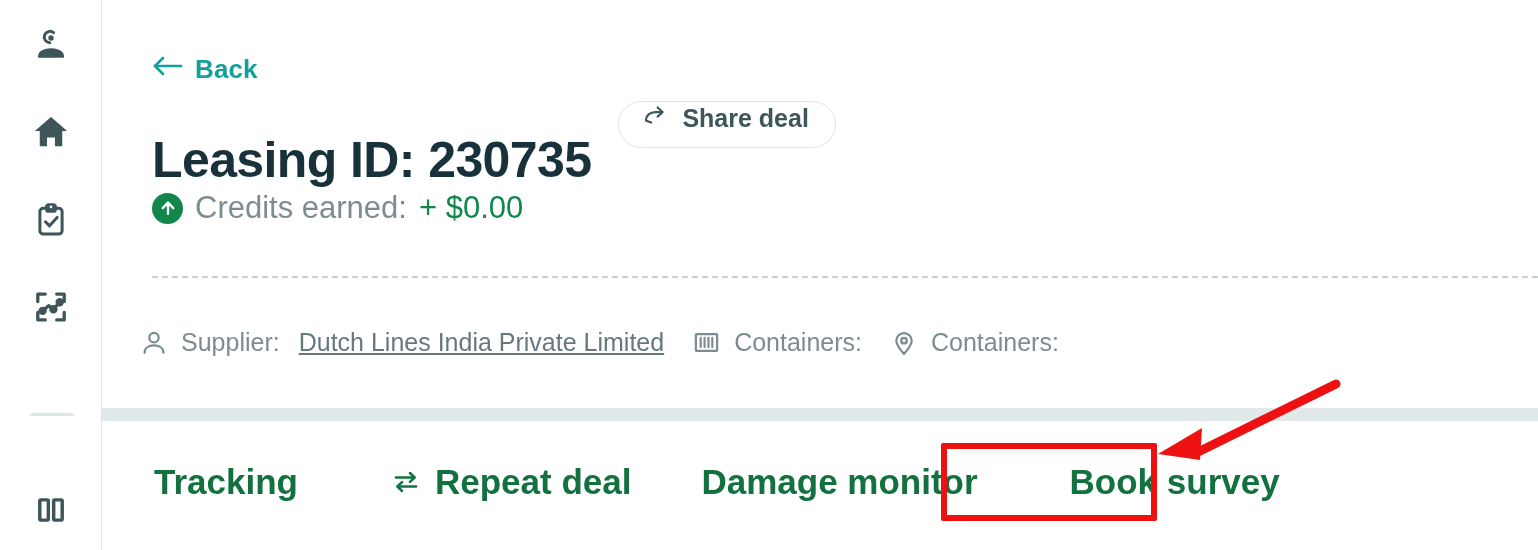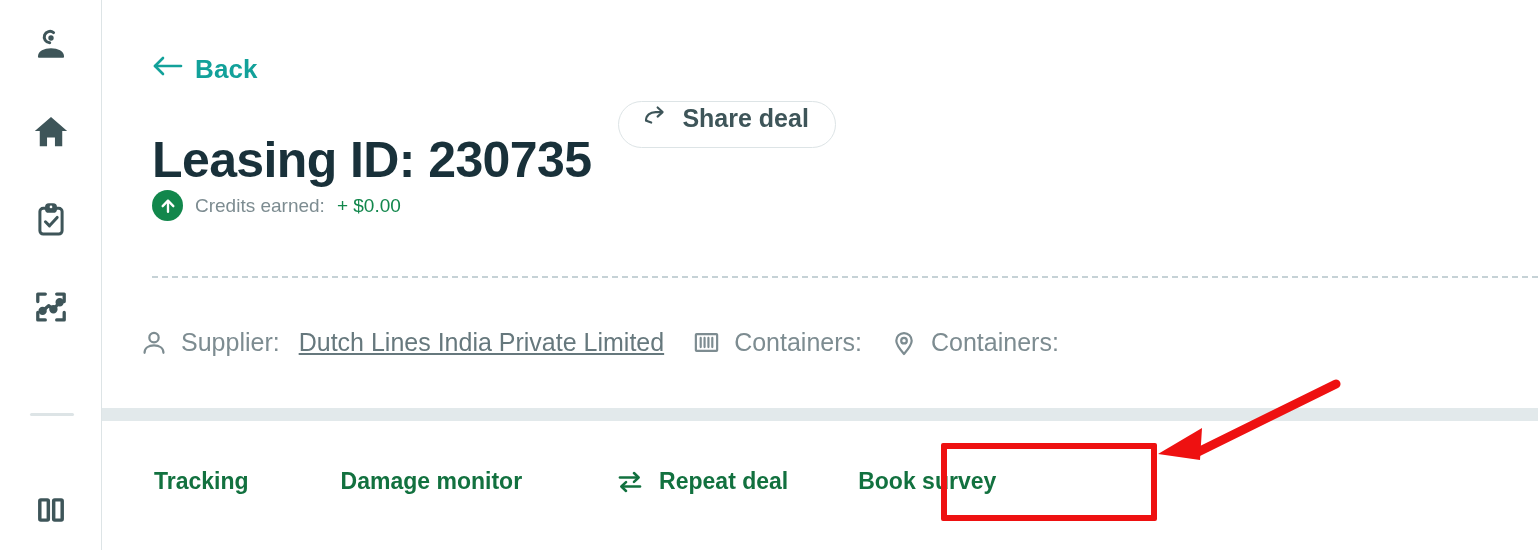--- a/index.html
+++ b/index.html
@@ -95,21 +95,21 @@
     font-size: 25px;
     font-weight: 700;
     cursor: pointer;
     white-space: nowrap;
   }
 
   .credits-row {
     position: absolute;
     left: 50px; top: 190px;
     display: flex; align-items: center; gap: 12px;
-    font-size: 19px;
+    font-size: 31px;
     white-space: nowrap;
   }
   .credit-badge {
     width: 31px; height: 31px;
     border-radius: 50%;
     background: #12874c;
     display: flex; align-items: center; justify-content: center;
     flex: 0 0 31px;
   }
   .credits-label { color: #7d8c91; }
@@ -151,21 +151,21 @@
     position: absolute;
     left: 0; right: 0; top: 421px;
     height: 121px;
     background: #ffffff;
     display: flex; align-items: center;
     padding-left: 50px;
   }
   .action-item {
     display: flex; align-items: center; gap: 13px;
     color: #12713f;
-    font-size: 23px;
+    font-size: 35px;
     font-weight: 700;
     cursor: pointer;
     white-space: nowrap;
     margin-right: 86px;
     padding: 10px 2px;
   }
   .action-item svg { display: block; flex: 0 0 auto; }
   .action-item.spaced-wide { margin-right: 88px; }
   .action-item.boxed { margin-right: 66px; }
 
@@ -338,36 +338,36 @@
 
       <div class="pane-separator"></div>
     </div>
 
     <div class="action-bar">
 
       <div class="action-item spaced-wide">
         <span>Tracking</span>
       </div>
 
-      <div class="action-item spaced-wide">
-        <span>Damage monitor</span>
-      </div>
-
       <div class="action-item boxed">
         <span>
           <svg width="32" height="28" viewBox="0 0 24 24" fill="none" stroke="currentColor" stroke-width="2.2" stroke-linecap="round" stroke-linejoin="round">
             <path d="M3.4 8.1h15.4"></path>
             <path d="M15.4 4.3 19.4 8.1 15.4 11.9"></path>
             <path d="M20.6 15.9H5.2"></path>
             <path d="M8.6 12.1 4.6 15.9 8.6 19.7"></path>
           </svg>
         </span>
         <span>Repeat deal</span>
       </div>
 
+      <div class="action-item spaced-wide">
+        <span>Damage monitor</span>
+      </div>
+
       <div class="action-item boxed">
         <span>Book survey</span>
       </div>
 
 
     </div>
 
     <div class="bottom-edge"></div>
   </div>
 

